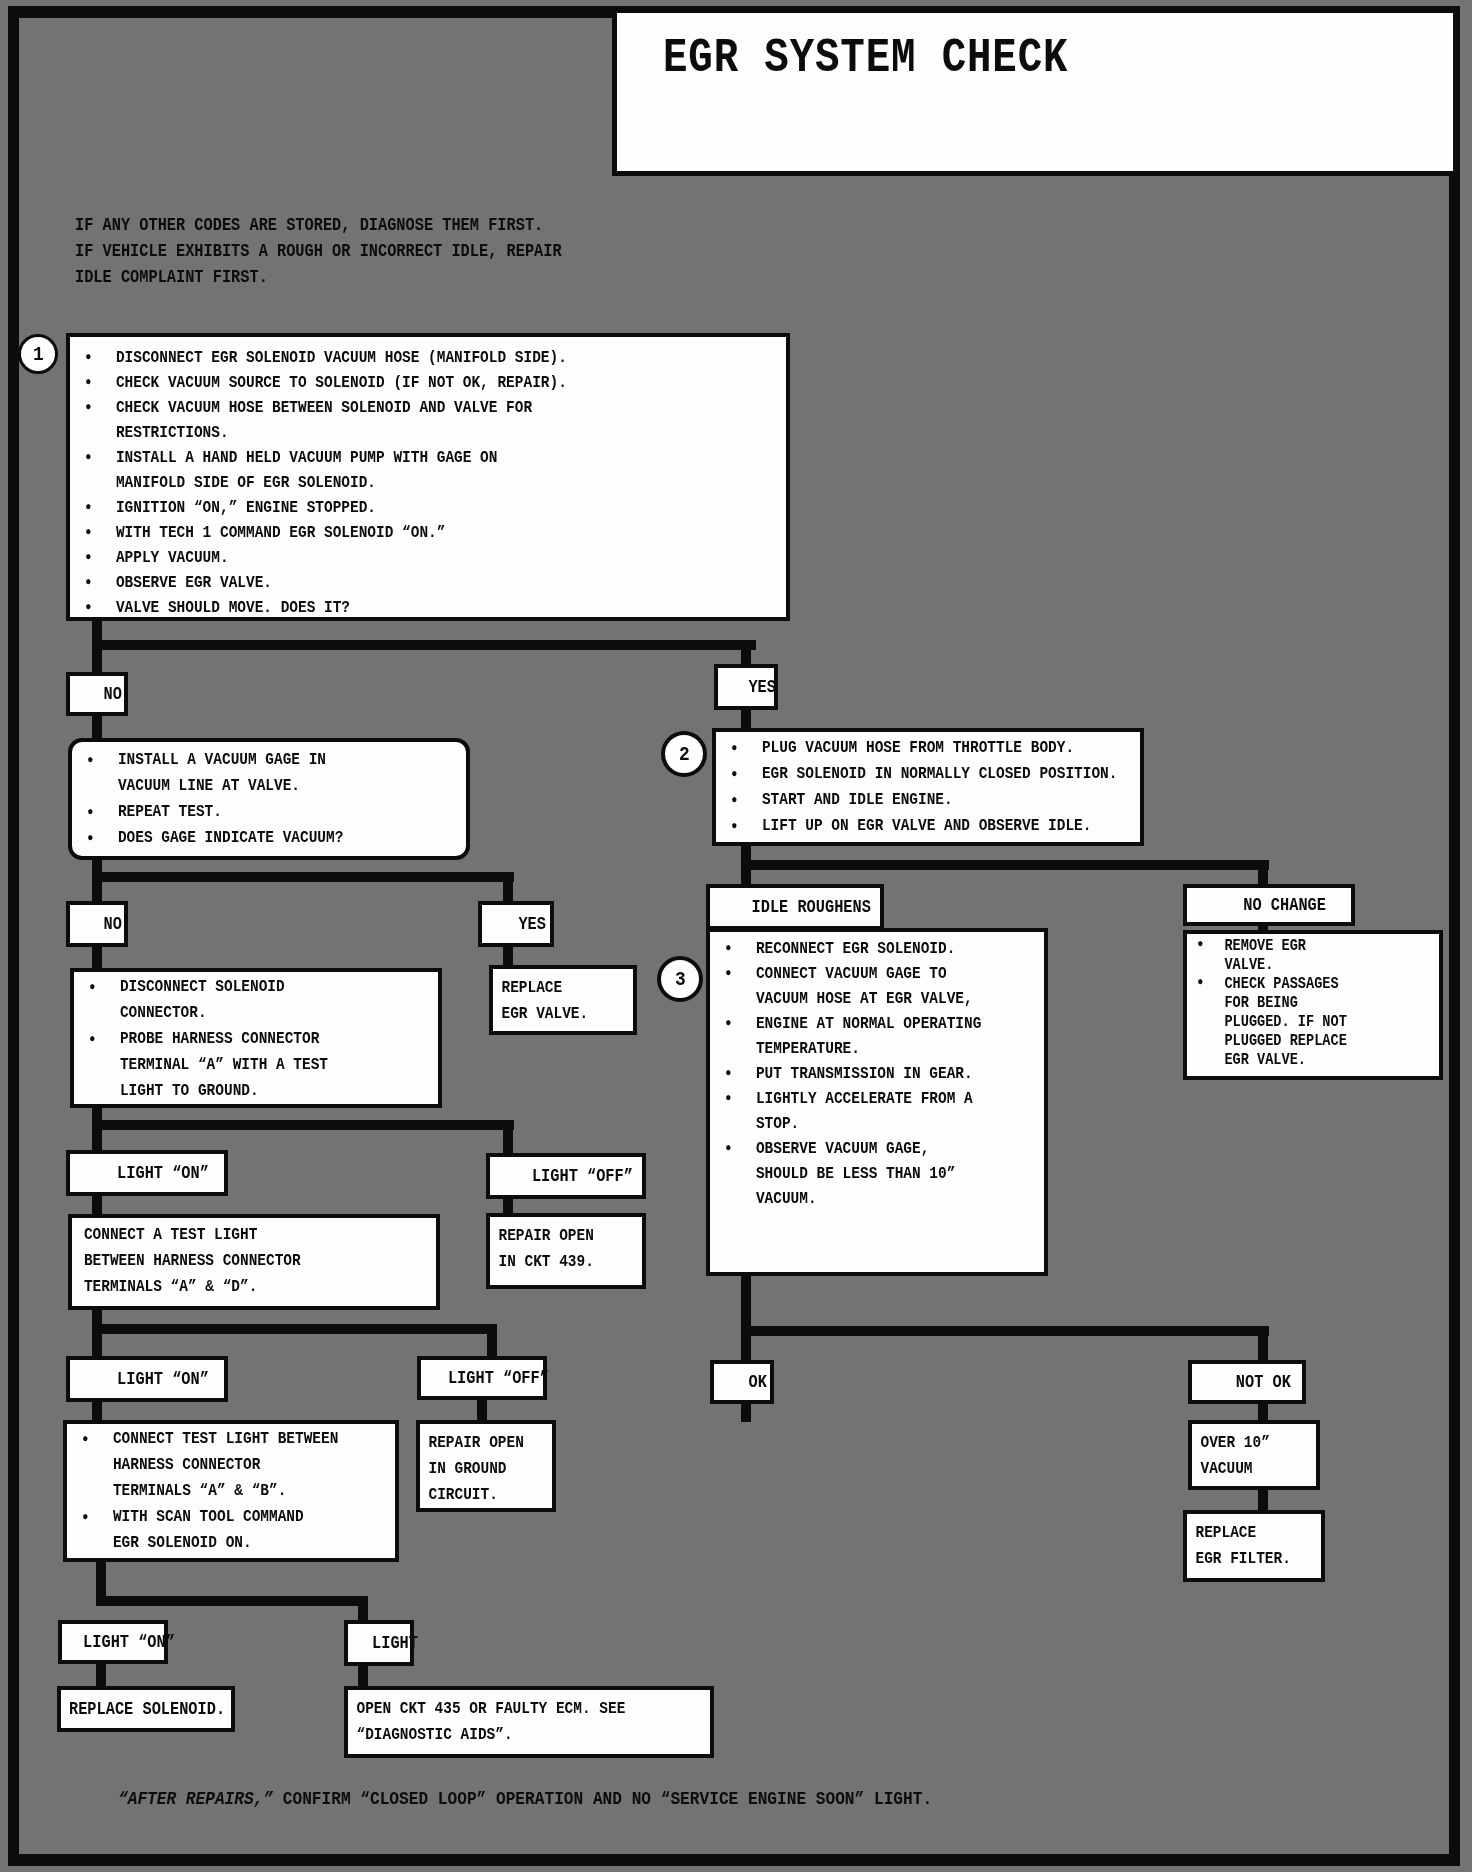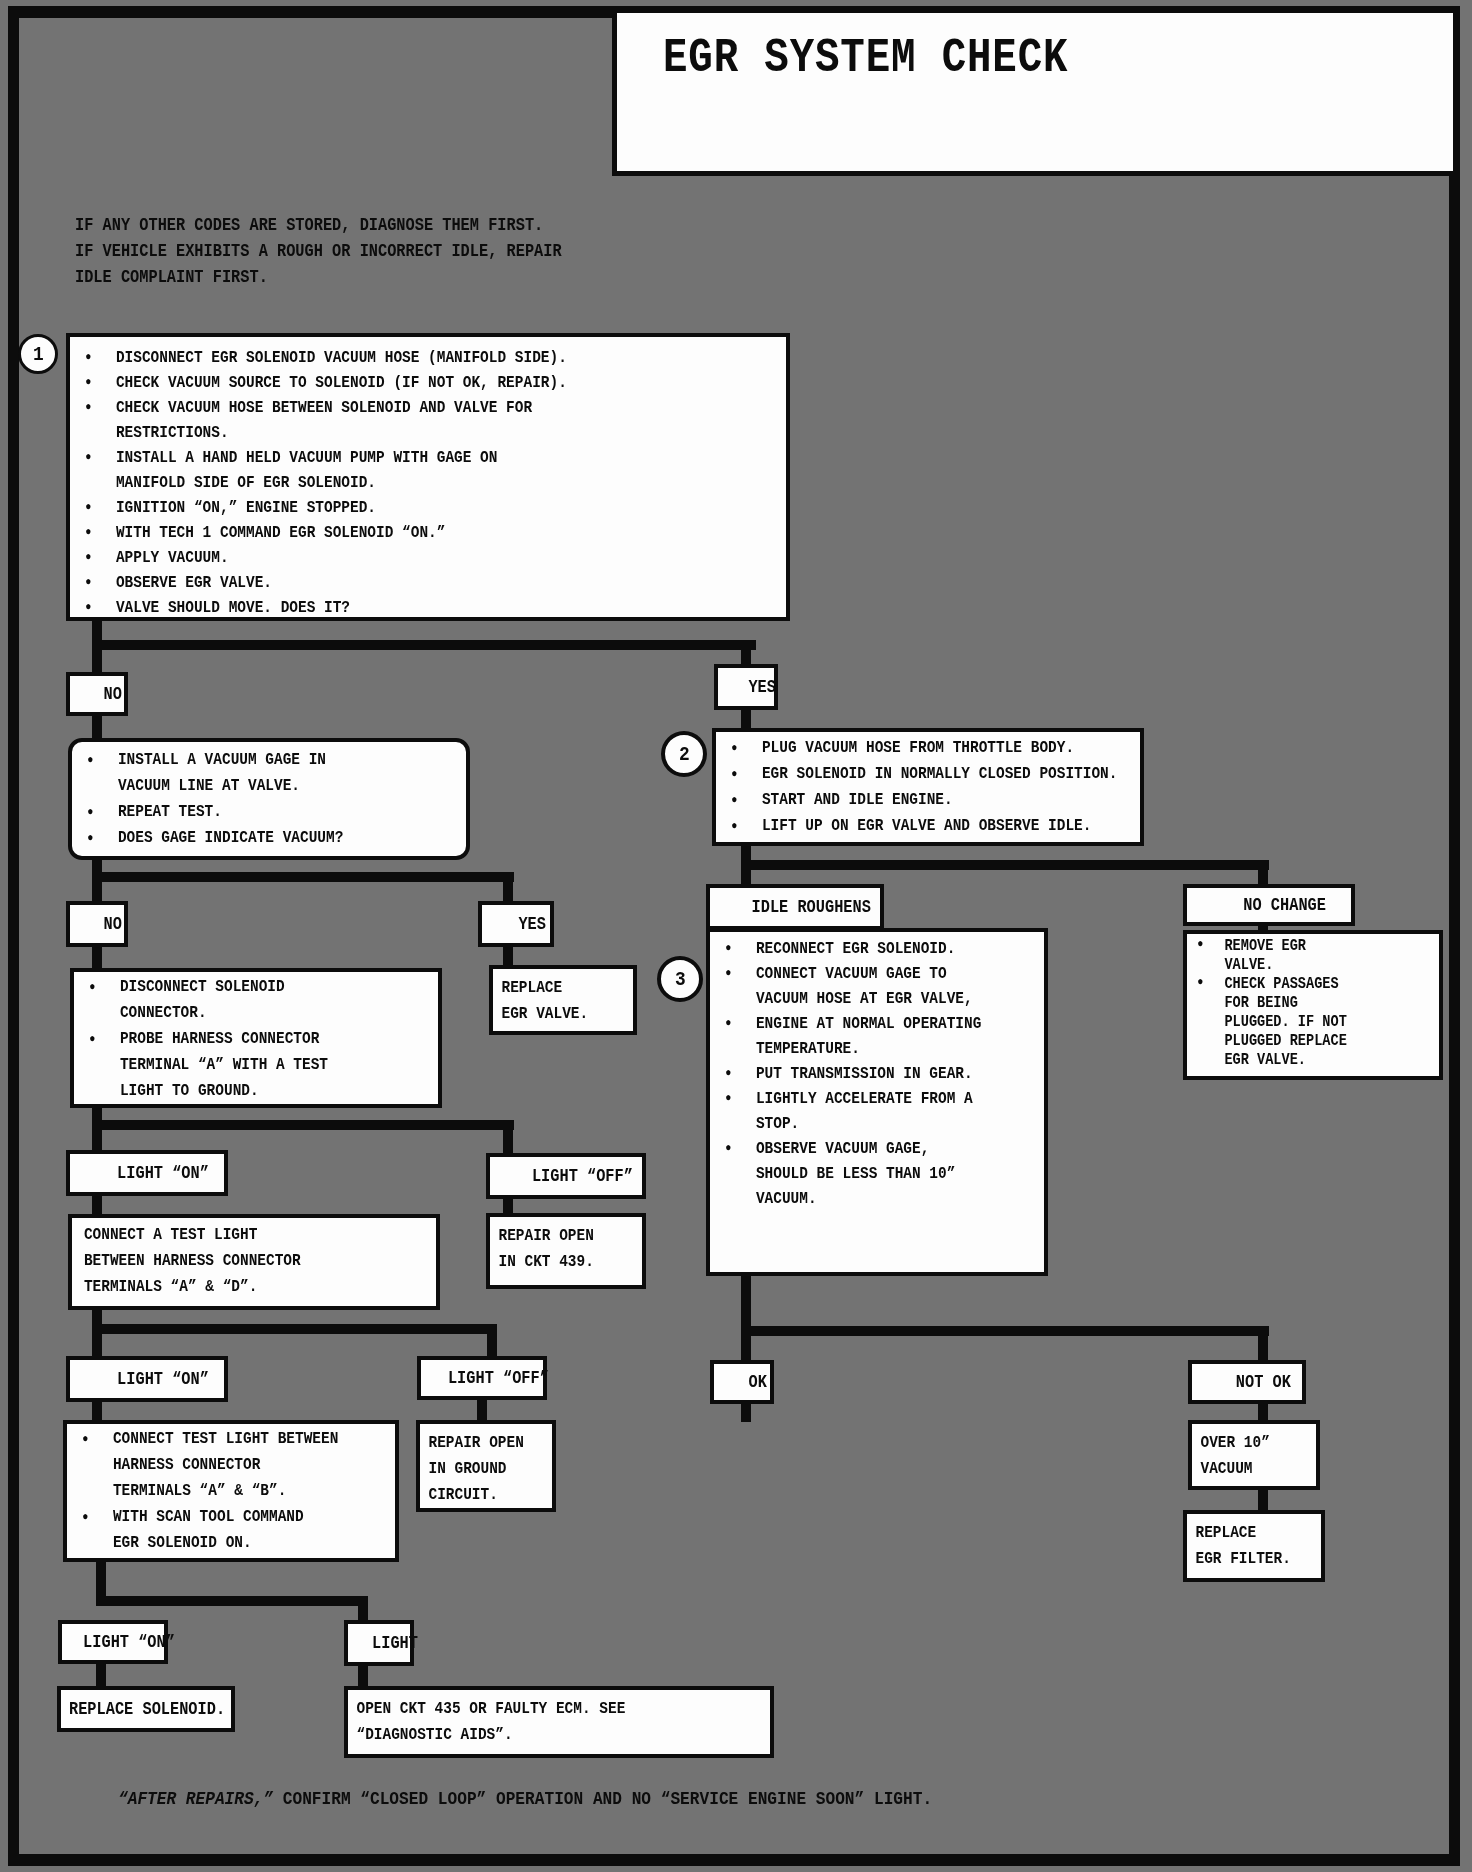--- a/index.html
+++ b/index.html
@@ -250,21 +250,21 @@
     <span class="tc">LIGHT “ON”</span>
     </div>
   <div class="bx lbl" style="left:344px;top:1620px;width:70px;height:46px;">
     <span class="tc">LIGHT</span>
     </div>
 
   <div class="bx lbl" style="left:57px;top:1686px;width:178px;height:46px;justify-content:flex-start;padding-left:8px;">
     <span class="tc" style="transform-origin:0 50%;">REPLACE SOLENOID.</span>
     </div>
 
-  <div class="bx" style="left:344px;top:1686px;width:430px;height:72px;">
+  <div class="bx" style="left:344px;top:1686px;width:370px;height:72px;">
     <div class="t pad">OPEN CKT 435 OR FAULTY ECM.  SEE
 “DIAGNOSTIC AIDS”.</div>
     </div>
 
   <div class="bx lbl" style="left:710px;top:1360px;width:64px;height:44px;">
     <span class="tc">OK</span>
     </div>
   <div class="bx lbl" style="left:1188px;top:1360px;width:118px;height:44px;text-align:right;">
     <span class="tc">NOT OK</span>
     </div>

